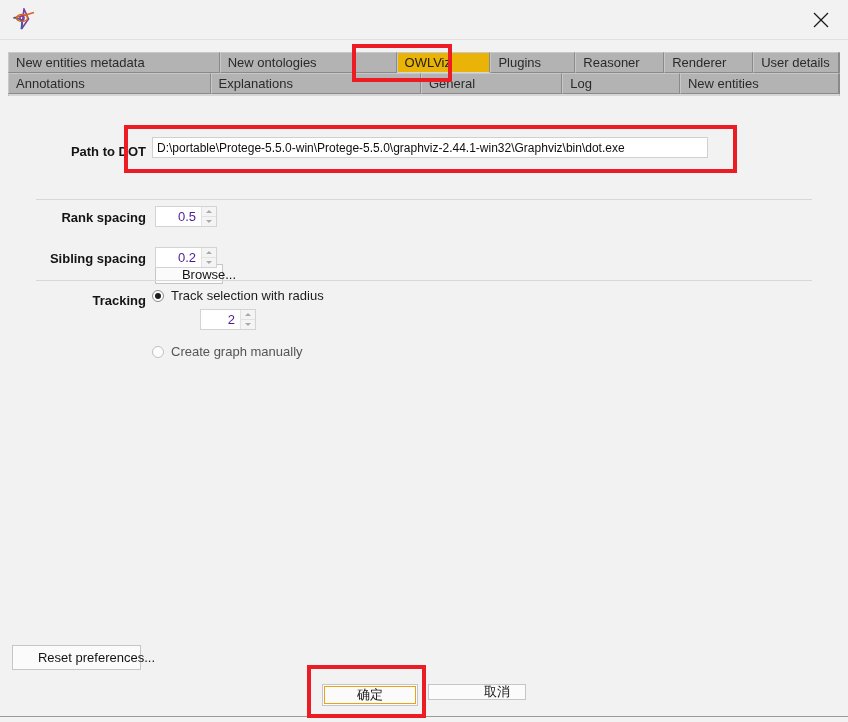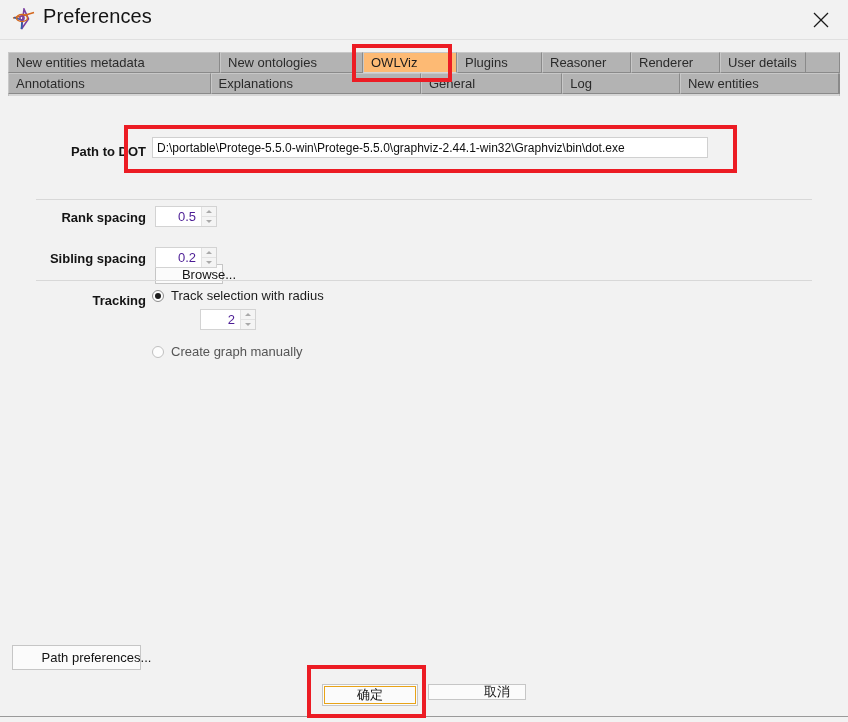--- a/index.html
+++ b/index.html
@@ -72,21 +72,21 @@
     display: flex;
     align-items: center;
     padding: 0 7px;
     font-size: 13px;
     color: #2a2a2a;
     cursor: default;
     white-space: nowrap;
     overflow: hidden;
   }
   .tab.selected {
-    background: #fdba74;
+    background: #eab308;
     border-bottom: 1px solid #d6d6d6;
     color: #1c1c1c;
   }
   .tab-spacer {
     flex: 1 1 auto;
     background: #b3b3b3;
     border-top: 1px solid #c8c8c8;
     border-bottom: 1px solid #8a8a8a;
     border-right: 1px solid #8a8a8a;
     box-sizing: border-box;
@@ -311,35 +311,34 @@
 <div class="titlebar">
   <span class="app-logo">
     <svg width="26" height="24" viewBox="0 0 26 24">
       <path d="M13 1 L17.5 11 L10.5 21 Z" fill="none" stroke="#7b3fa0" stroke-width="1.6"></path>
       <path d="M2 10 L13 7.5 L23 4.5" fill="none" stroke="#d4681f" stroke-width="1.6"></path>
       <path d="M3 9.5 L11 12 L10.5 21" fill="none" stroke="#2f5fa8" stroke-width="1.6"></path>
       <ellipse cx="11" cy="10" rx="5.5" ry="3.4" fill="none" stroke="#d4681f" stroke-width="1.5"></ellipse>
       <circle cx="11" cy="10" r="2.1" fill="none" stroke="#7b3fa0" stroke-width="1.5"></circle>
     </svg>
   </span>
-  <div class="title-text">Preferences</div>
   <div class="close-btn">
     <span>
       <svg width="18" height="18" viewBox="0 0 18 18">
         <line x1="2" y1="2" x2="16" y2="16" stroke="#1a1a1a" stroke-width="1.3"></line>
         <line x1="16" y1="2" x2="2" y2="16" stroke="#1a1a1a" stroke-width="1.3"></line>
       </svg>
     </span>
   </div>
 </div>
 
 <div class="tabs-wrap">
   <div class="tab-row row1" id="tabrow1">
       <div class="tab" style="width: 212px;">New entities metadata</div>
-      <div class="tab" style="width: 143px;">New ontologies</div>
+      <div class="tab" style="width: 177px;">New ontologies</div>
       <div class="tab selected" style="width: 94px;">OWLViz</div>
       <div class="tab" style="width: 85px;">Plugins</div>
       <div class="tab" style="width: 89px;">Reasoner</div>
       <div class="tab" style="width: 89px;">Renderer</div>
       <div class="tab" style="width: 86px;">User details</div>
       <div class="tab-spacer"></div>
     </div>
   <div class="tab-row row2" id="tabrow2">
       <div class="tab" style="width: 205px;">Annotations</div>
       <div class="tab" style="width: 213px;">Explanations</div>
@@ -409,21 +408,21 @@
     </div>
   </div>
 
   <div class="radio-line radio-manual">
     <span class="radio-mark off"></span>
     <span class="radio-label dim">Create graph manually</span>
   </div>
 
 </div>
 
-<div class="btn reset-btn">Path preferences...</div>
+<div class="btn reset-btn">Reset preferences...</div>
 
 <div class="ok-btn">
   <div class="ok-inner">确定</div>
 </div>
 
 <div class="btn cancel-btn">取消</div>
 
 <div class="bottom-bar"></div>
 
 <div class="redbox redbox-tab"></div>

